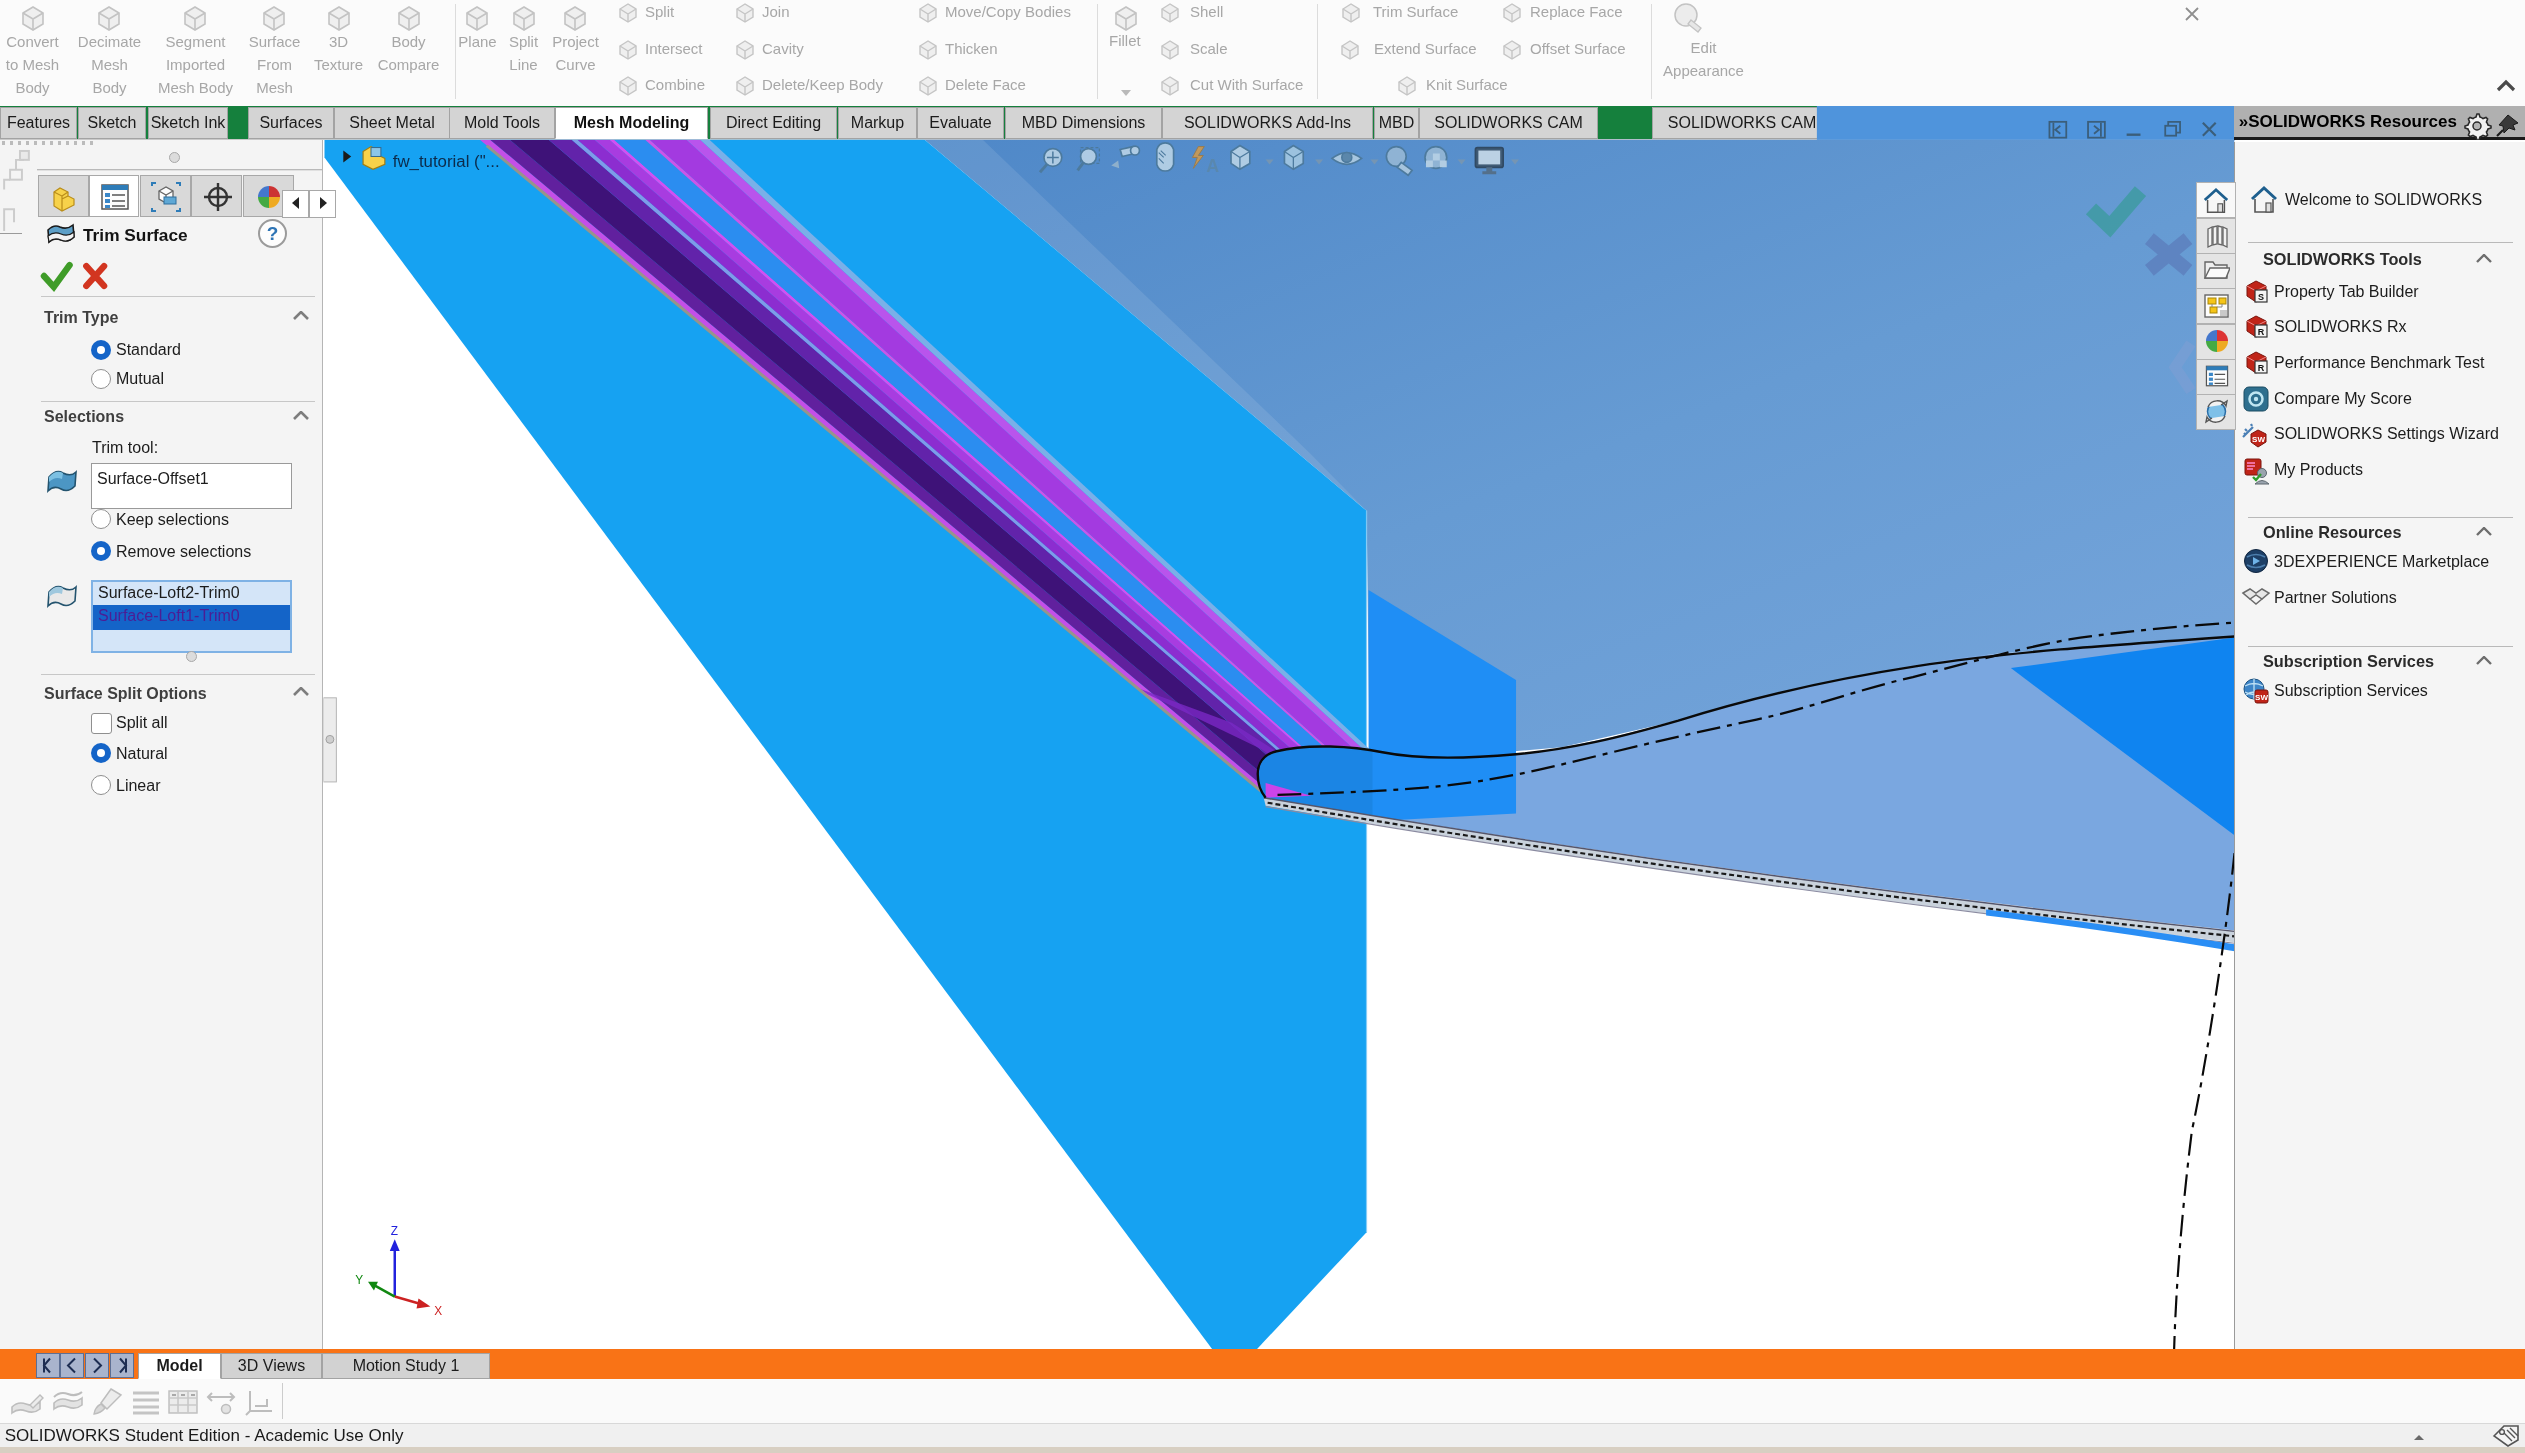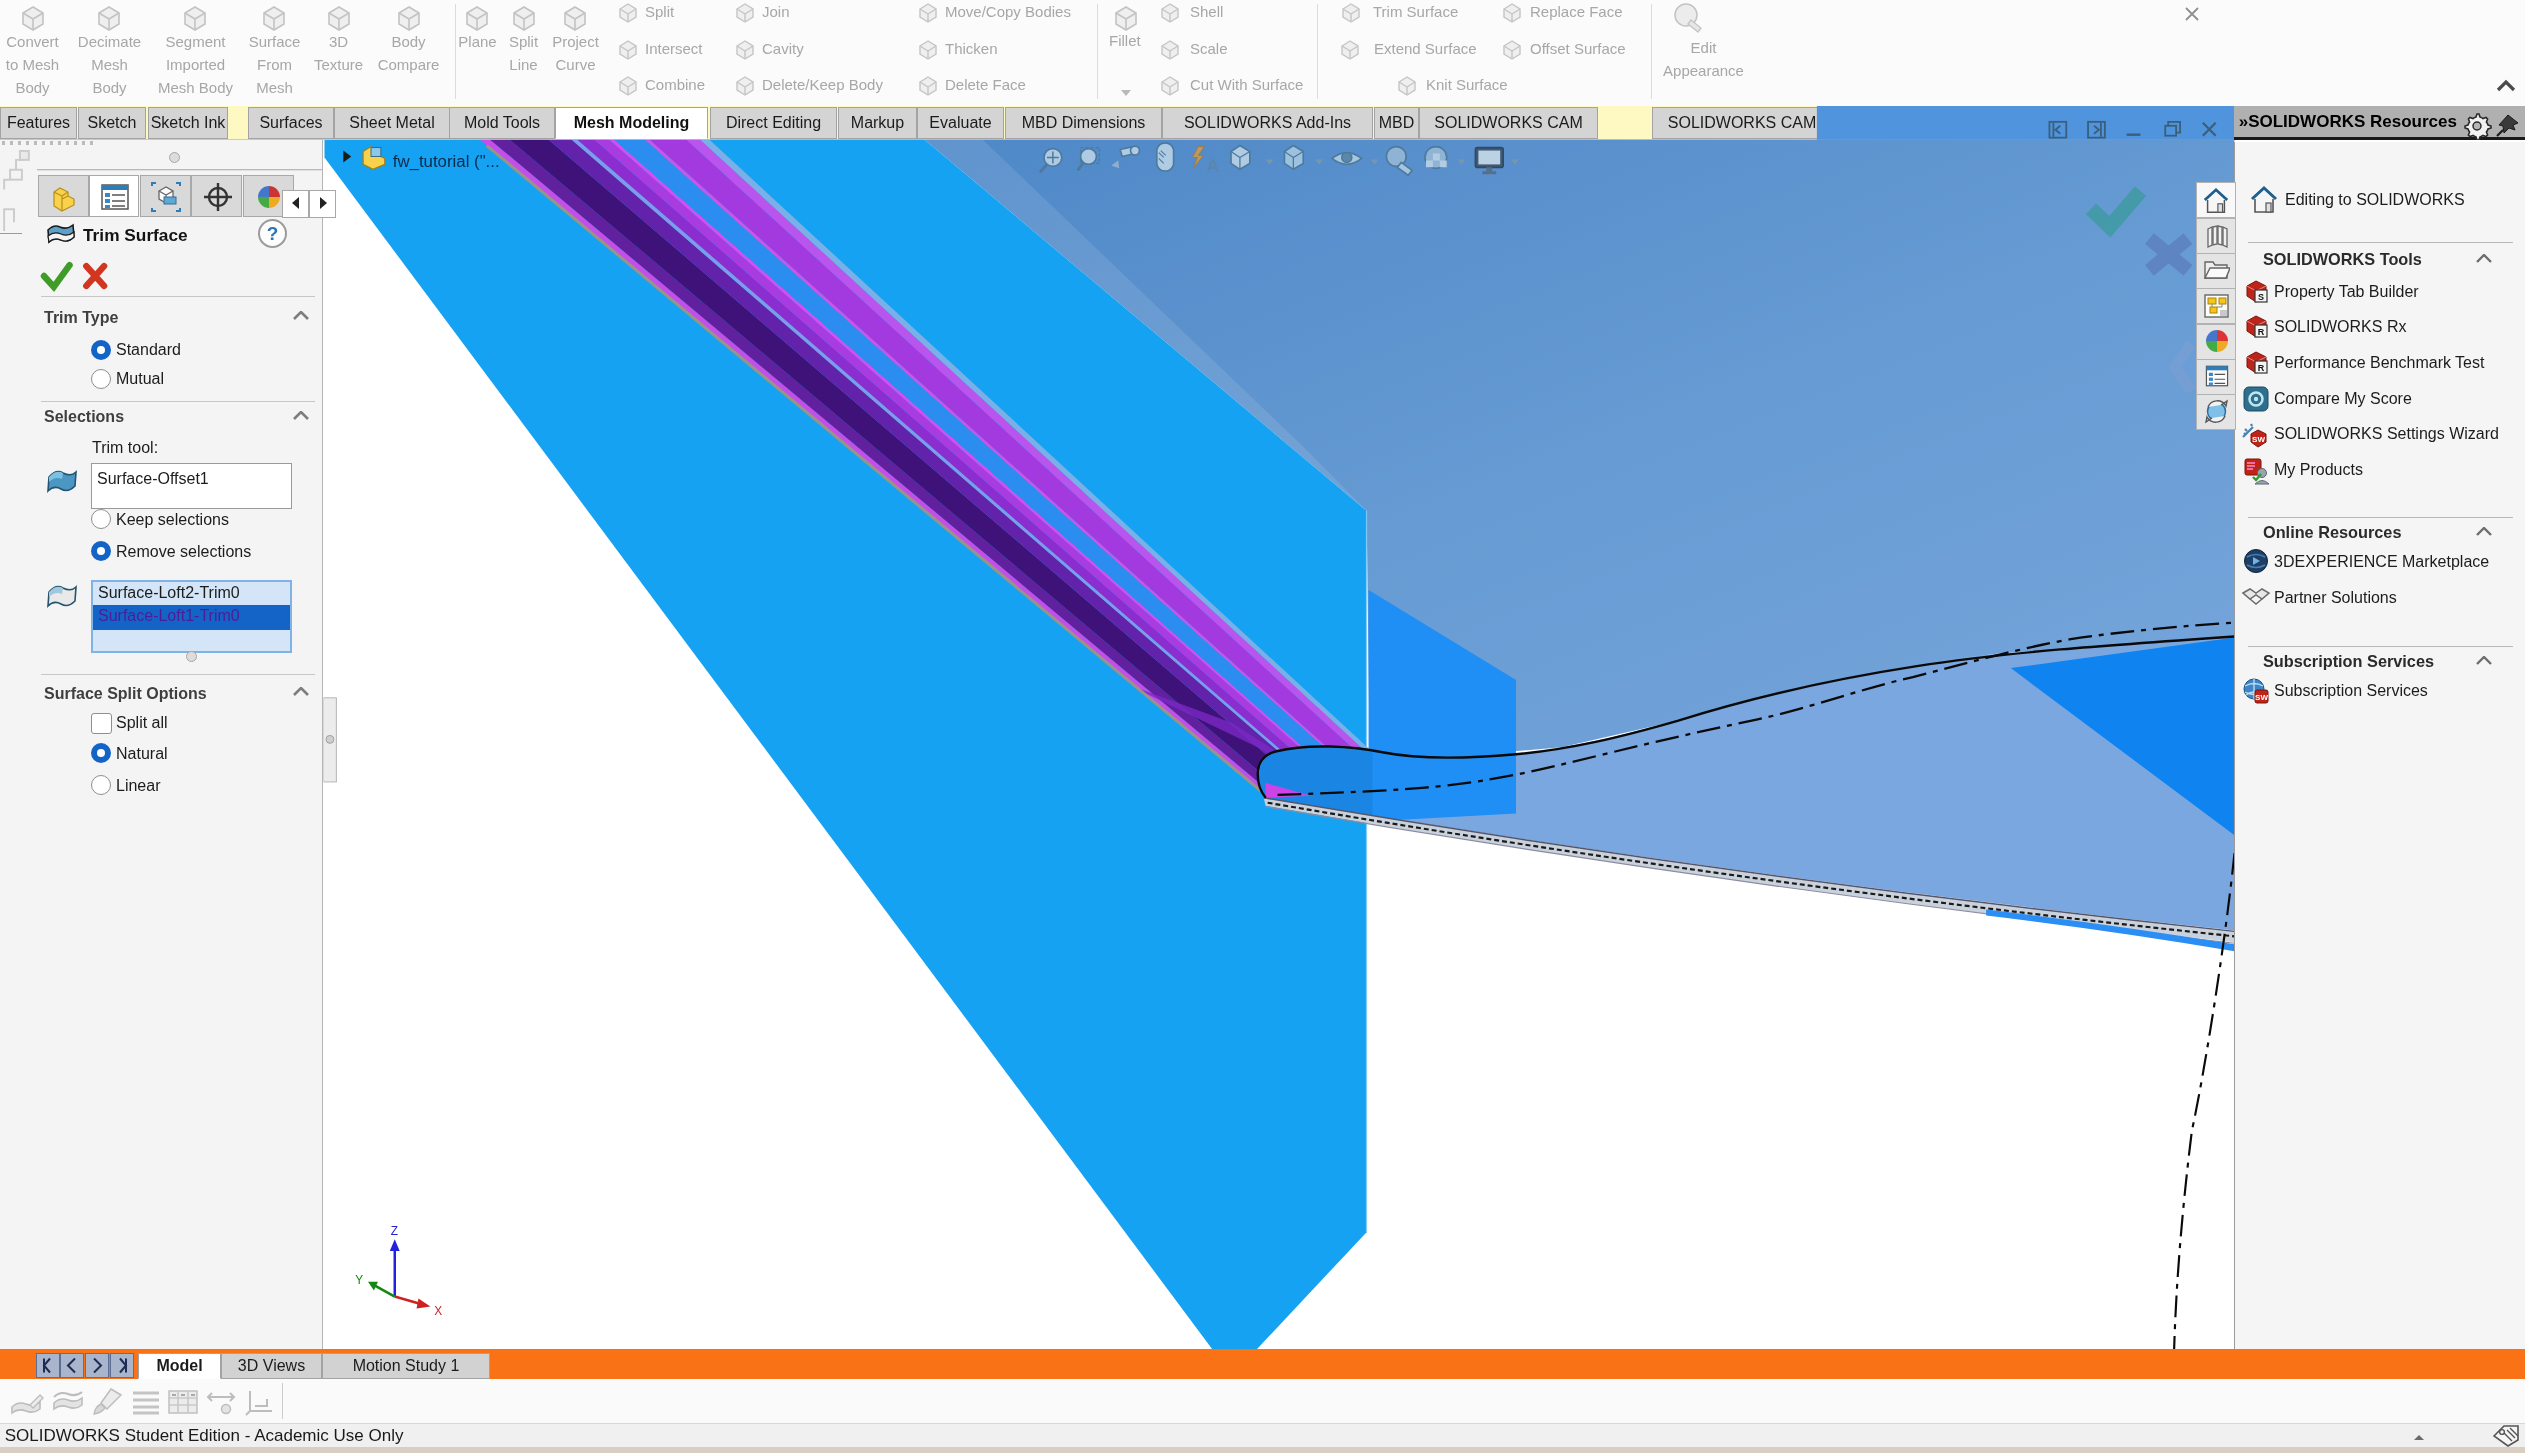--- a/index.html
+++ b/index.html
@@ -3,21 +3,21 @@
 <meta charset="utf-8">
 <style>
 * { margin:0; padding:0; box-sizing:border-box; }
 html,body { width:2526px; height:1453px; overflow:hidden; background:#ffffff;
   font-family:"Liberation Sans", sans-serif; }
 .abs { position:absolute; }
 #ribbon { left:0; top:0; width:2526px; height:106px; background:#fbfbfb; }
 .riblbl { position:absolute; color:#a7a7a7; font-size:15px; line-height:23px; text-align:center; white-space:pre; }
 .ribsmall { position:absolute; color:#a7a7a7; font-size:15px; white-space:nowrap; }
 .vsep { position:absolute; width:1px; background:#dcdcdc; top:4px; height:95px; }
-#tabrow { left:0; top:106px; width:1817px; height:34px; background:#fef9c3; border-bottom:1px solid #c9c9c9;}
+#tabrow { left:0; top:106px; width:1817px; height:34px; background:#15803d; border-bottom:1px solid #c9c9c9;}
 .tab { position:absolute; top:1px; height:32px; background:#d4d4d4; border:1px solid #a3a3a3; color:#1b1b1b;
   font-size:16px; text-align:center; line-height:30px; }
 .tabactive { background:#ffffff; border-bottom:1px solid #ffffff; font-weight:bold; color:#111; }
 #lpanel { left:0; top:140px; width:323px; height:1210px; background:#f4f4f4; border-right:1px solid #b5b5b5;}
 .sep { position:absolute; height:1px; background:#c7c7c7; left:41px; width:274px; }
 .shead { position:absolute; font-weight:bold; font-size:16px; color:#3f3f3f; left:44px;}
 .plabel { position:absolute; font-size:16px; color:#1c1c1c; }
 .radio { position:absolute; width:20px; height:20px; border-radius:50%; background:#fff; border:1px solid #8f8f8f;}
 .radio-on { position:absolute; width:20px; height:20px; border-radius:50%; background:#1464c8;}
 .radio-on::after { content:""; position:absolute; left:6px; top:6px; width:8px; height:8px; border-radius:50%; background:#fff;}
@@ -463,21 +463,21 @@
 <svg class="abs" style="left:2494px;top:112px" width="27" height="27" viewBox="0 0 27 27">
 <path d="M14 3 L24 11 L19 13 L21 18 L15 16 L10 21 L9 14 L5 13 Z" fill="#3a3a3a" stroke="#1a1a1a"></path>
 <path d="M9 18 L3 24" stroke="#1a1a1a" stroke-width="2.2" fill="none"></path>
   </svg>
 <div class="abs" id="rpanel">
 <svg class="abs" style="left:14px;top:43px" width="30" height="30" viewBox="0 0 30 30">
 <path d="M3 14 L15 3 L27 14" fill="none" stroke="#1e5f8e" stroke-width="3"></path>
 <path d="M6 14 L6 27 L24 27 L24 14" fill="#f6f6f6" stroke="#555" stroke-width="1.6"></path>
 <rect x="17" y="18" width="5" height="9" fill="#e0e0e0" stroke="#555" stroke-width="1.2"></rect>
     </svg>
-<div class="rpitem" style="left:50px;top:49px;">Editing to SOLIDWORKS</div>
+<div class="rpitem" style="left:50px;top:49px;">Welcome to SOLIDWORKS</div>
 <div class="rpsep" style="left:13px;width:265px;top:100px;"></div>
 <div class="rphead2" style="left:28px;top:108px;">SOLIDWORKS Tools</div>
 <svg class="chev" style="left:241px;top:112px;" viewBox="0 0 16 9">
       <path d="M1 8 L8 1 L15 8" fill="none" stroke="#6d6d6d" stroke-width="2.4"></path>
     </svg>
 <div class="rpitem" style="left:39px;top:141px;">Property Tab Builder</div>
 <div class="rpitem" style="left:39px;top:176px;">SOLIDWORKS Rx</div>
 <div class="rpitem" style="left:39px;top:212px;">Performance Benchmark Test</div>
 <div class="rpitem" style="left:39px;top:248px;">Compare My Score</div>
 <div class="rpitem" style="left:39px;top:283px;">SOLIDWORKS Settings Wizard</div>

